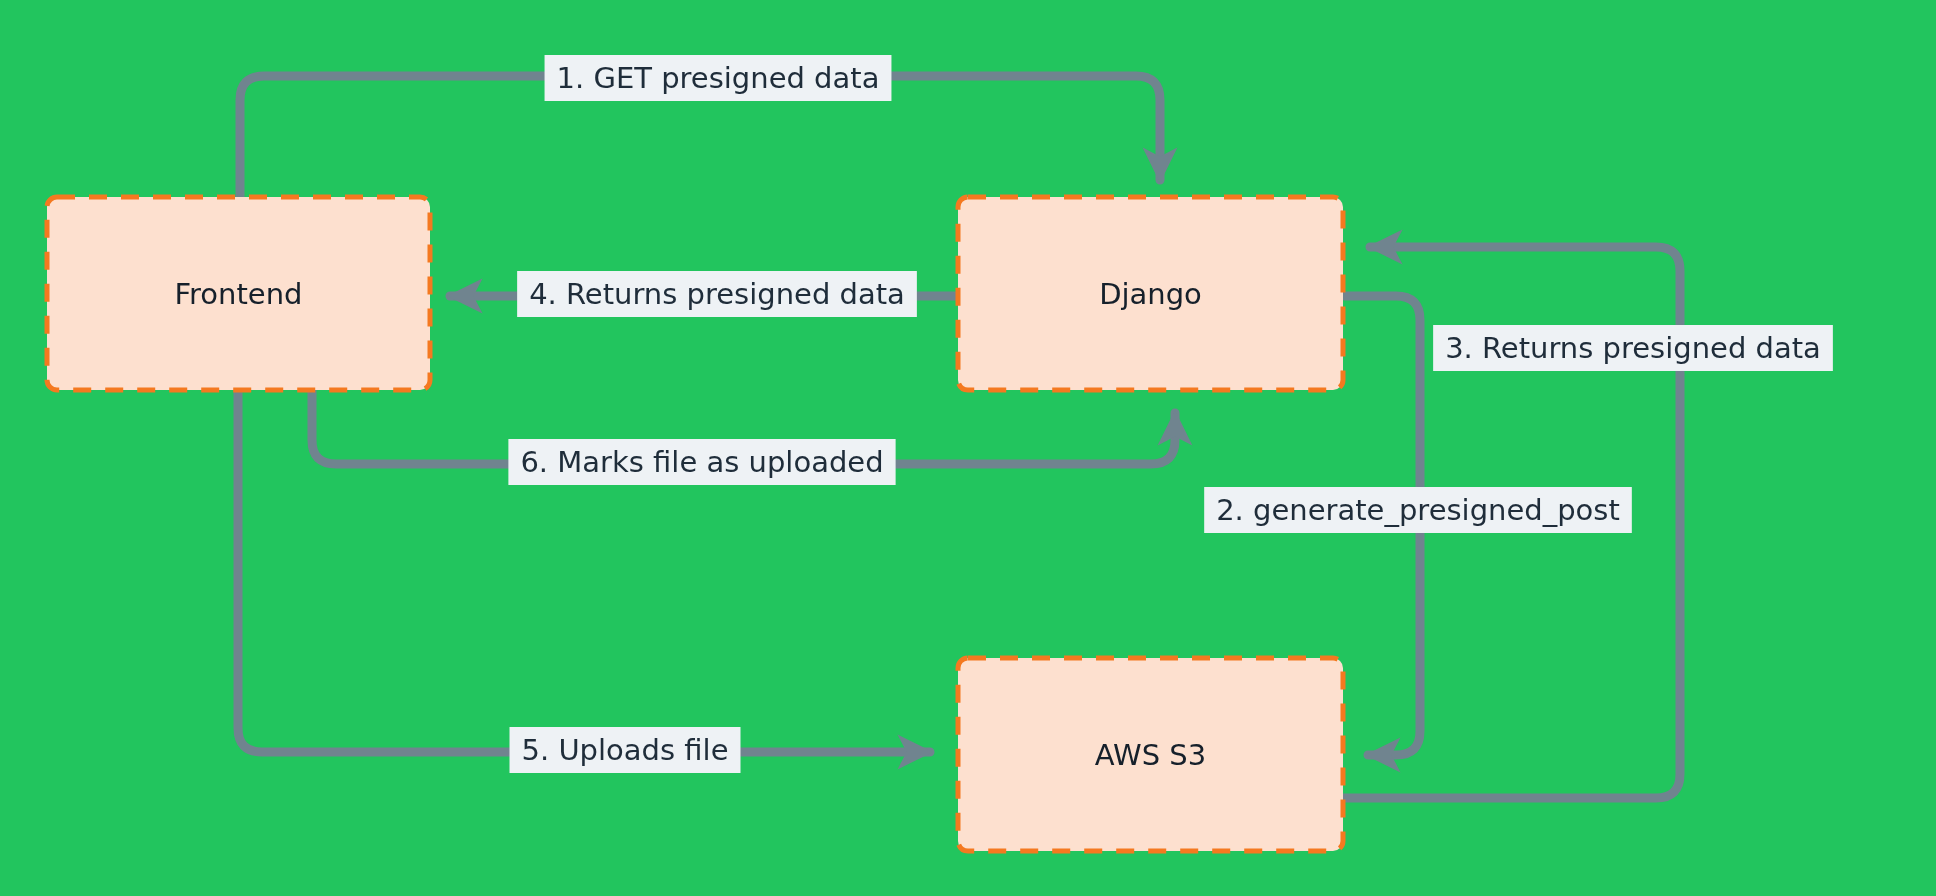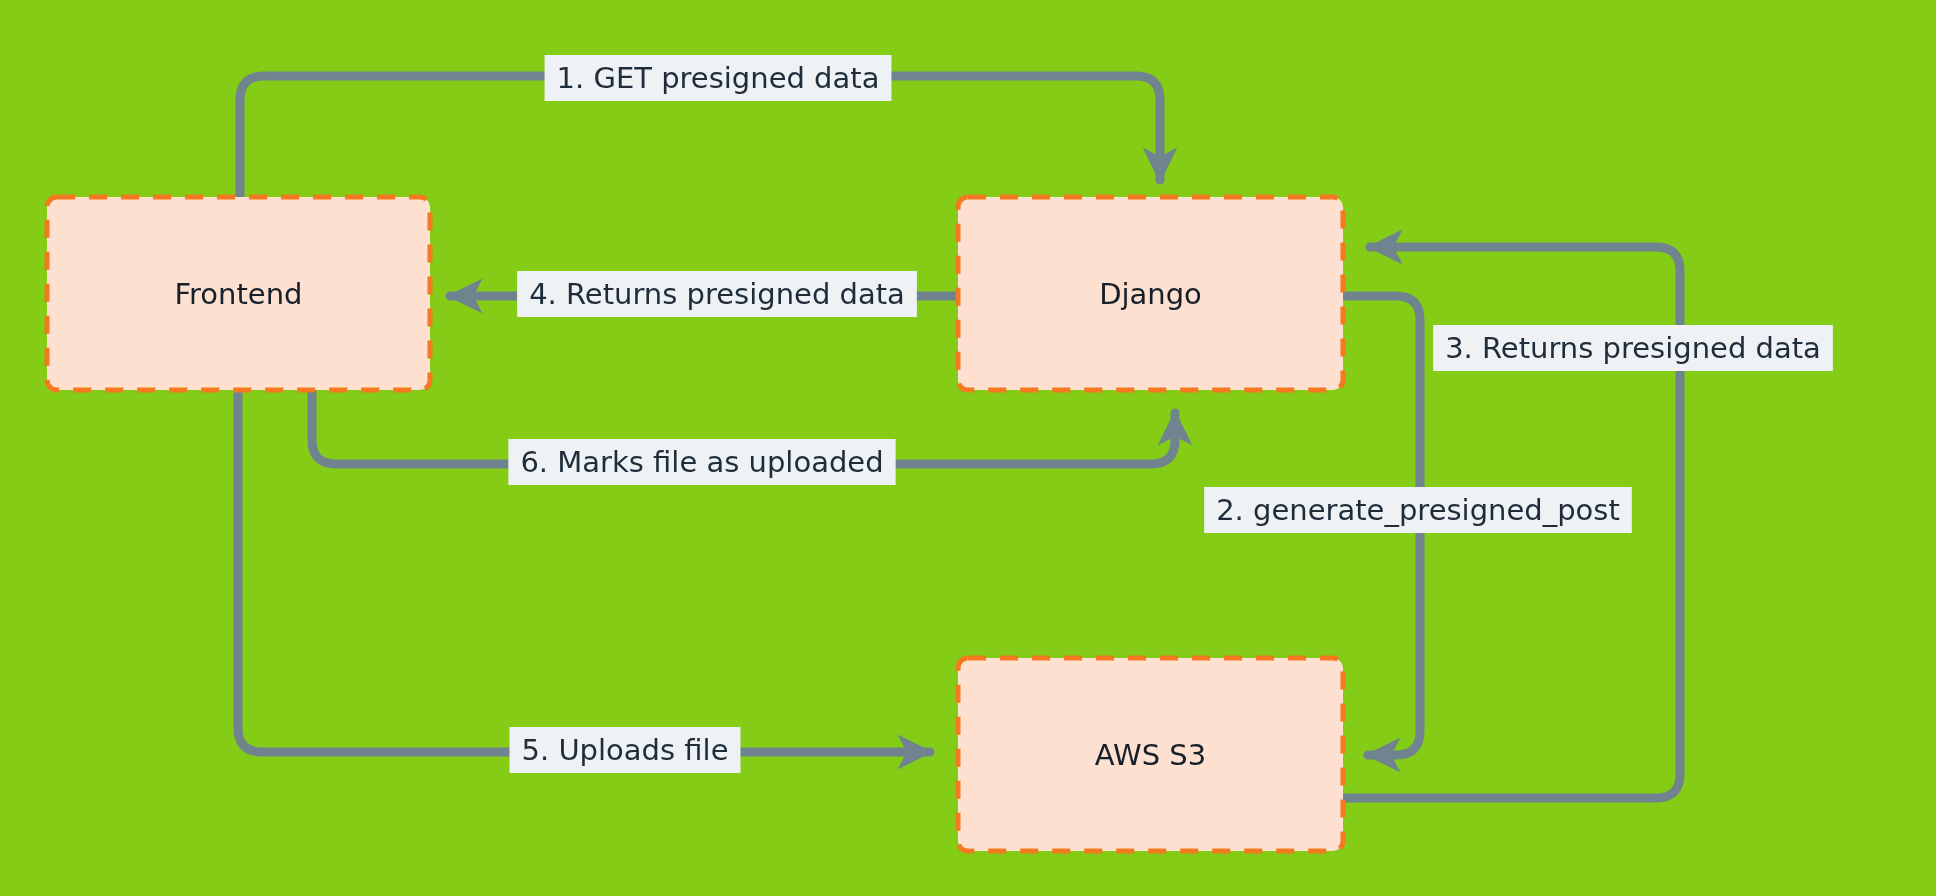--- a/index.html
+++ b/index.html
@@ -10,21 +10,21 @@
   body {
     width: 1936px;
     height: 896px;
     overflow: hidden;
     font-family: "DejaVu Sans", sans-serif;
   }
   #diagram-root {
     position: relative;
     width: 1936px;
     height: 896px;
-    background: #84cc16;
+    background: #22c55e;
   }
   svg.diagram {
     position: absolute;
     left: 0;
     top: 0;
     width: 1936px;
     height: 896px;
     display: block;
   }
   .node-rect {

